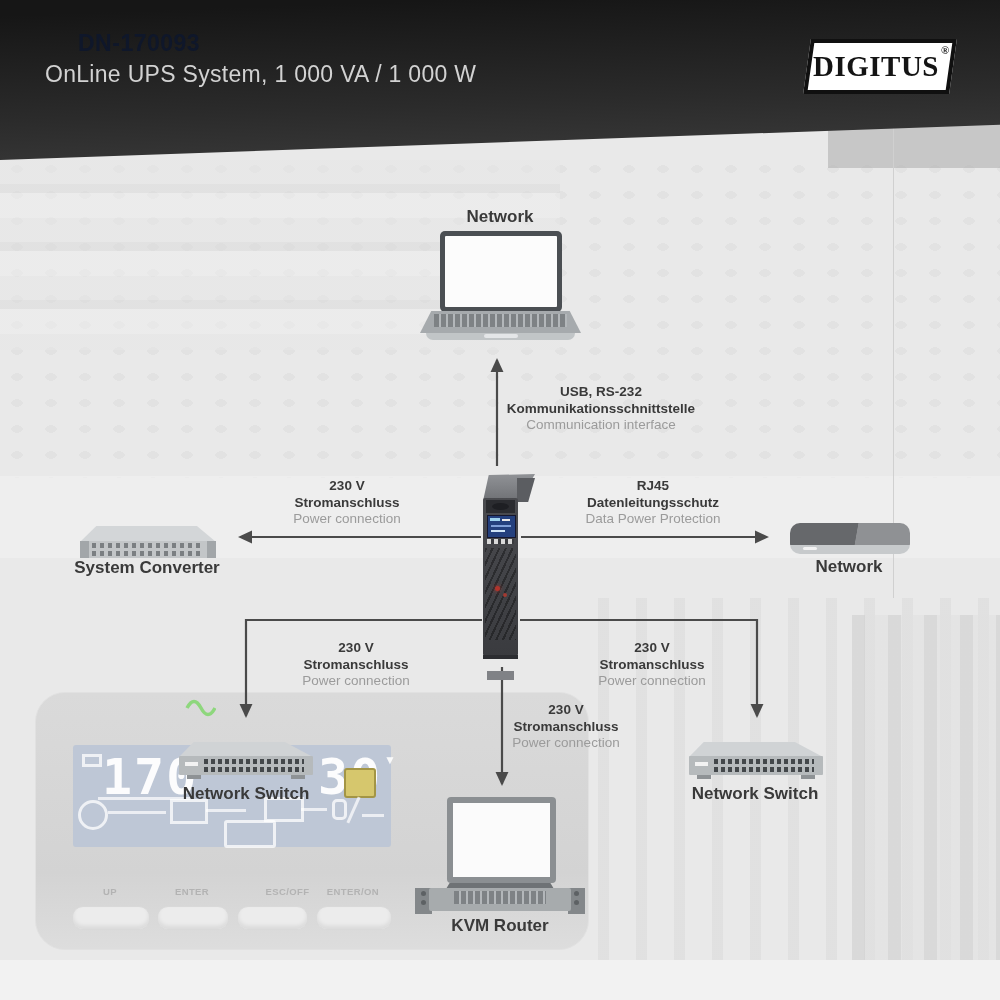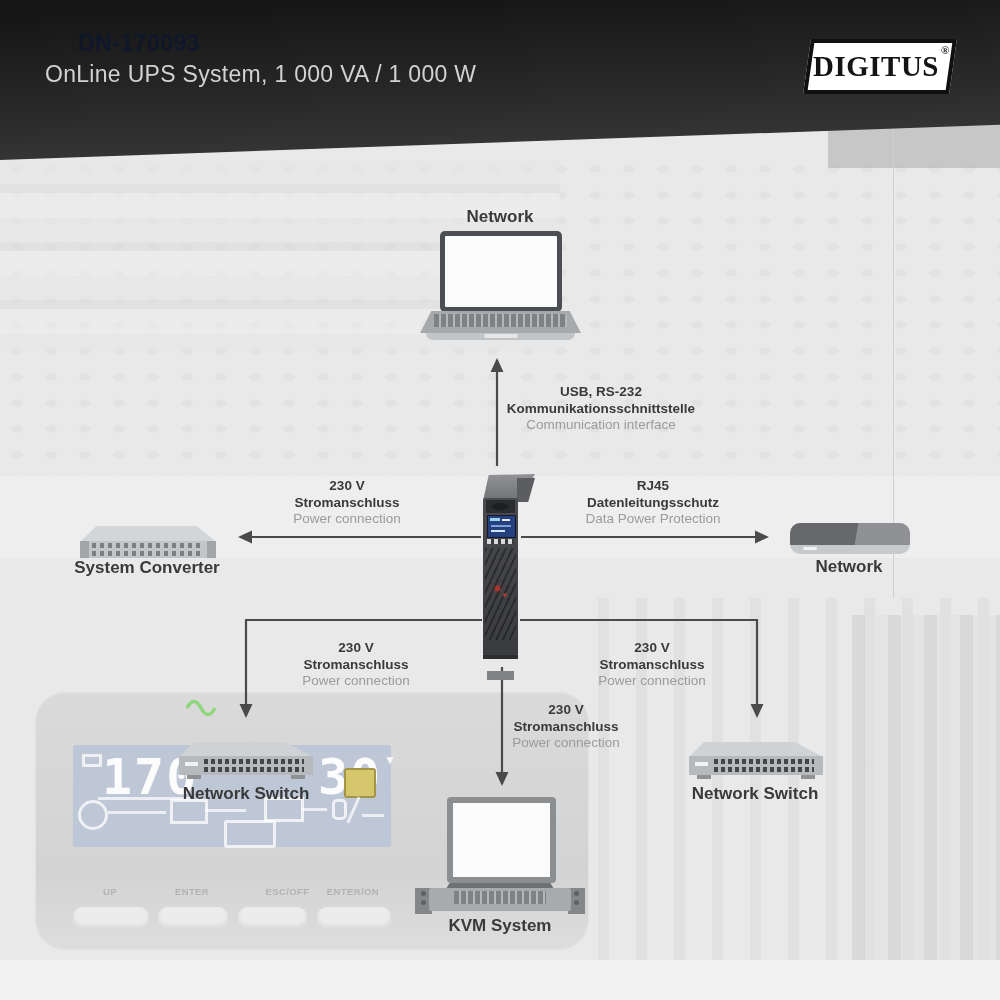--- a/index.html
+++ b/index.html
@@ -189,21 +189,21 @@
   </div>
   <div class="abs" style="left:153px;top:93px;width:17px;height:26px;background:#83878a">
     <div style="width:5px;height:5px;border-radius:50%;background:#5d6164;margin:3px auto 0"></div>
     <div style="width:5px;height:5px;border-radius:50%;background:#5d6164;margin:4px auto 0"></div>
   </div>
   <div class="abs" style="left:14px;top:93px;width:142px;height:23px;background:#a7abad;border-radius:2px">
     <div class="abs kb" style="left:25px;top:3px;width:92px;height:13px"></div>
     <div class="abs" style="left:52px;top:17px;width:38px;height:4px;background:#90949 7"></div>
   </div>
 </div>
-<div class="abs devlbl" style="left:420px;top:916px;width:160px">KVM System</div>
+<div class="abs devlbl" style="left:420px;top:916px;width:160px">KVM Router</div>
 
 <div class="abs dev" style="left:478px;top:470px;width:62px;height:190px">
   <div class="abs" style="left:5px;top:4px;width:52px;height:27px;background:linear-gradient(180deg,#909296,#6f7175);clip-path:polygon(0 100%,11% 4%,100% 0,70% 100%)"></div>
   <div class="abs" style="left:39px;top:8px;width:18px;height:24px;background:#5b5d61;clip-path:polygon(0 0,100% 0,62% 100%,0 100%)"></div>
   <div class="abs" style="left:5px;top:28px;width:35px;height:158px;background:linear-gradient(180deg,#4a4b4f,#3a3b3f);border-radius:2px">
     <div class="abs" style="left:3px;top:2px;width:29px;height:13px;background:#2b2c30"></div>
     <div class="abs" style="left:9px;top:5px;width:17px;height:7px;background:#1e1f23;border-radius:50%"></div>
     <div class="abs" style="left:4px;top:17px;width:27px;height:21px;background:#24407e;border:1px solid #15162e">
       <div style="position:absolute;left:2px;top:2px;width:10px;height:3px;background:#9fd4f0"></div>
       <div style="position:absolute;left:14px;top:3px;width:8px;height:2px;background:#e8e8e8"></div>

